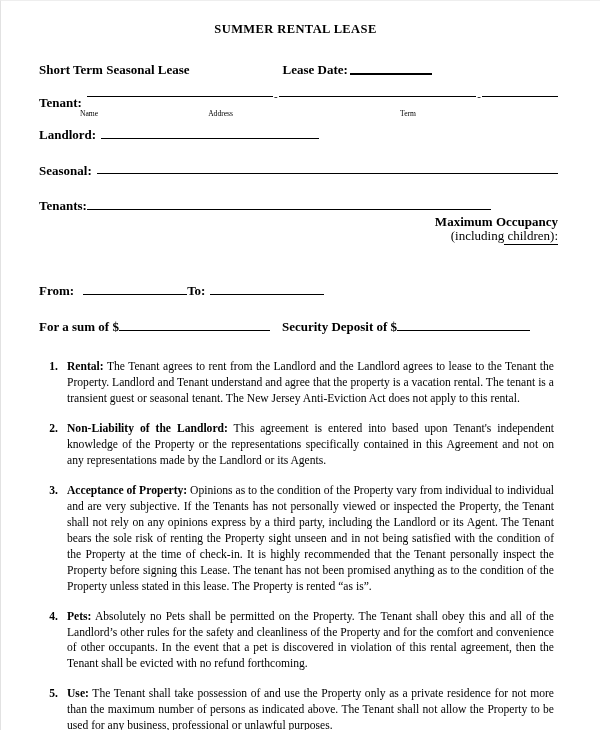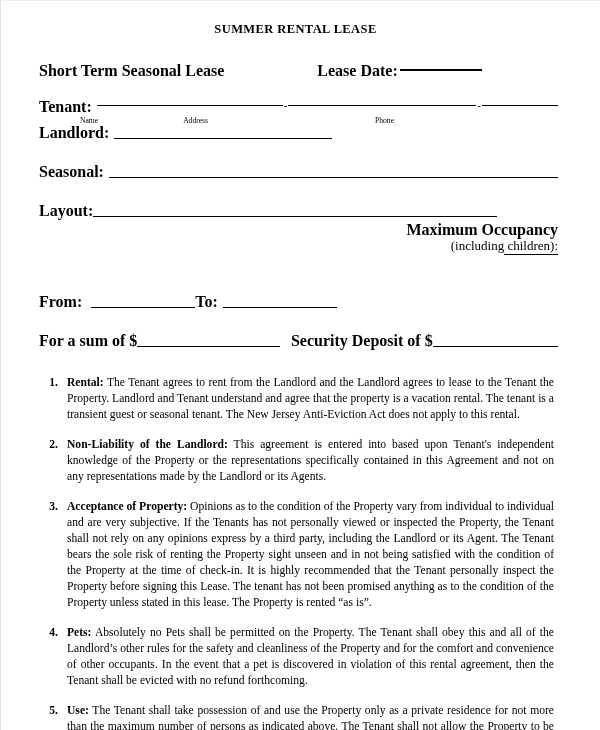--- a/index.html
+++ b/index.html
@@ -38,21 +38,21 @@
 
   
   .frow {
     display: flex;
     align-items: flex-end;
     font-size: 12.8px;
   }
   .lbl {
     font-weight: bold;
     white-space: nowrap;
-    font-size: 16px;
+    font-size: 13px;
     line-height: 1.05;
   }
   .lbl-reg {
     font-weight: normal;
     white-space: nowrap;
     font-size: 13px;
   }
   .rule {
     border-bottom: 1.3px solid #000;
     height: 0;
@@ -71,50 +71,50 @@
   }
 
   
   .row-short {
     display: flex;
     align-items: flex-end;
     margin-top: 26px;
   }
   .lease-date-wrap {
     display: flex;
-    align-items: center;
+    align-items: flex-end;
     margin-left: 93px;
   }
   .lease-date-rule {
     width: 82px;
     border-bottom: 2px solid #000;
     margin-bottom: 2px;
     margin-left: 2px;
   }
 
   .tenant-block { margin-top: 19px; }
   .tenant-line {
     display: flex;
-    align-items: center;
+    align-items: flex-start;
   }
   .tenant-line .seg1 { flex: 0 0 186px; }
   .tenant-line .seg2 { flex: 1 1 auto; }
   .tenant-line .seg3 { flex: 0 0 76px; }
   .sublabels {
     display: flex;
     margin-top: 1px;
     font-size: 7.6px;
     font-weight: normal;
     line-height: 1;
   }
   .sub-name    { margin-left: 41px; }
-  .sub-address { margin-left: 85px; }
+  .sub-address { margin-left: 110px; }
   .sub-phone   { margin-left: 167px; }
 
-  .landlord-block { margin-top: 1px; }
+  .landlord-block { margin-top: 10px; }
   .landlord-rule { width: 218px; margin-left: 5px; }
 
   .property-block { margin-top: 22px; }
   .property-rule { flex: 1 1 auto; margin-left: 5px; }
 
   .layout-block { margin-top: 22px; }
   .layout-rule { flex: 0 0 404px; margin-left: 0px; }
 
   .occupancy-block { margin-top: 2px; flex-direction: column; }
   .occ-rule { width: 54px; margin-left: 5px; }
@@ -178,36 +178,36 @@
         <span class="lbl">Tenant:</span>
         <span class="rule seg1" style="margin-left:5px;"></span>
         <span class="dash">-</span>
         <span class="rule seg2"></span>
         <span class="dash">-</span>
         <span class="rule seg3"></span>
       </div>
       <div class="sublabels">
         <span class="sub-name">Name</span>
         <span class="sub-address">Address</span>
-        <span class="sub-phone">Phone</span>
+        <span class="sub-phone">Term</span>
       </div>
     </div>
 
     <div class="frow landlord-block">
       <span class="lbl">Landlord:</span>
       <span class="rule landlord-rule"></span>
     </div>
 
     <div class="frow property-block">
       <span class="lbl">Seasonal:</span>
       <span class="rule property-rule"></span>
     </div>
 
     <div class="frow layout-block">
-      <span class="lbl">Layout:</span>
+      <span class="lbl">Tenants:</span>
       <span class="rule-thin layout-rule"></span>
     </div>
 
     <div class="frow occupancy-block">
       <span class="lbl">Maximum Occupancy</span>
       <span class="lbl-reg" style="margin-left:4px;">(including children):</span>
       <span class="rule occ-rule"></span>
     </div>
 
     <div class="frow fromto-block">

